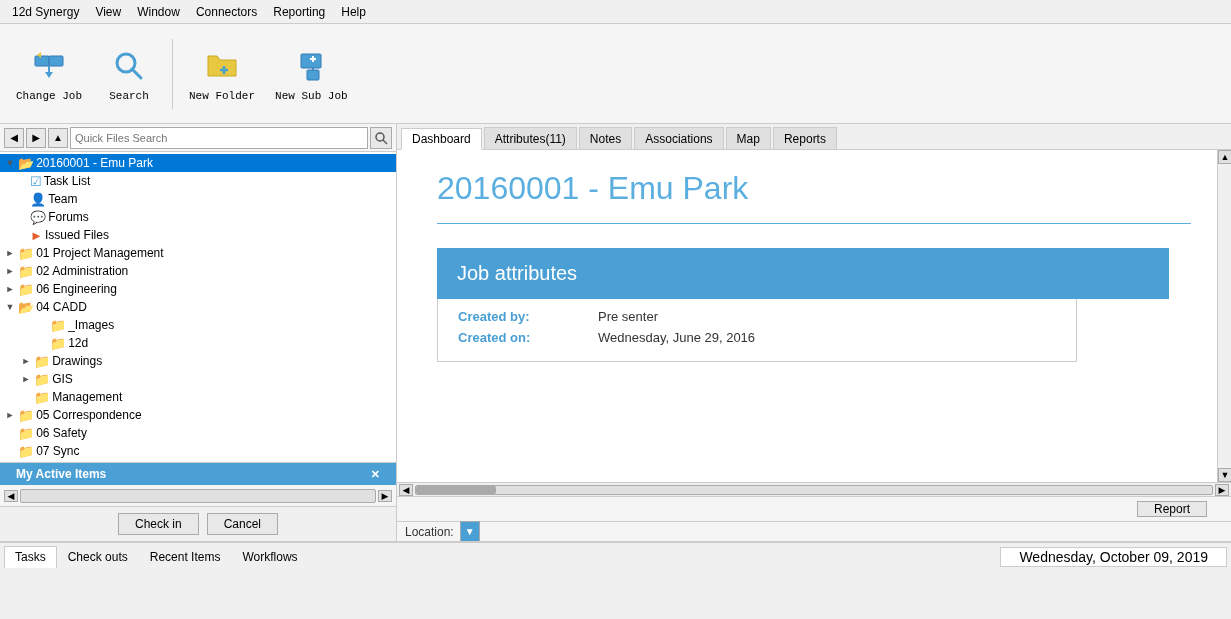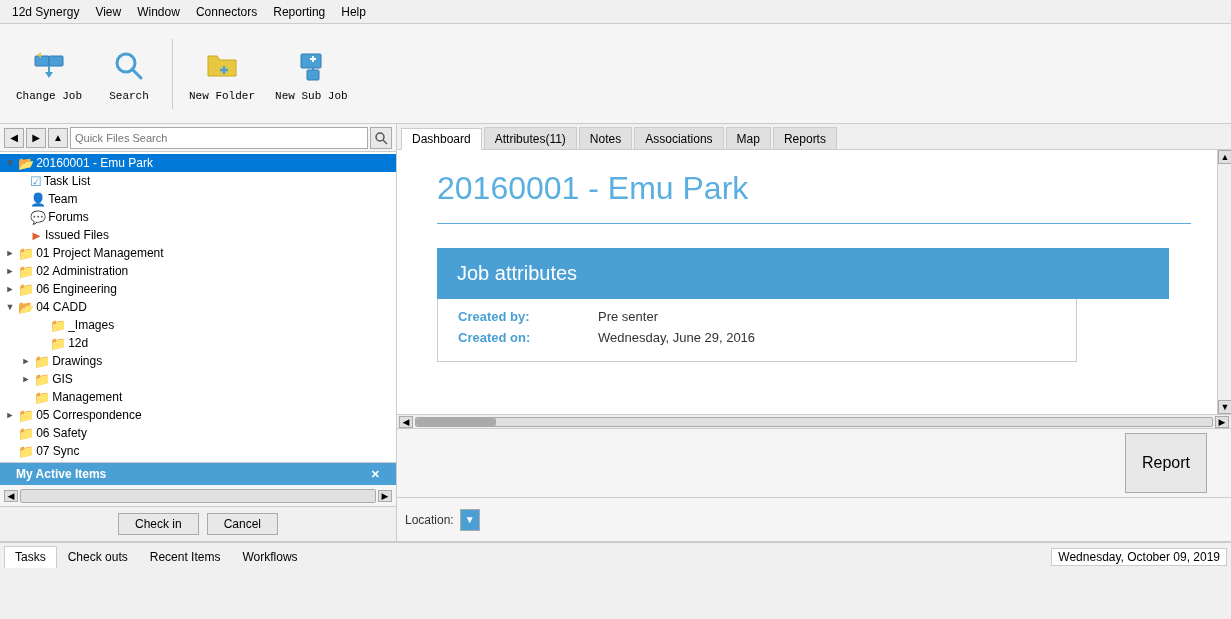--- a/index.html
+++ b/index.html
@@ -283,35 +283,35 @@
 
     
     .report-row {
       display: flex;
       justify-content: flex-end;
       padding: 4px 24px 4px 4px;
       background: #f5f5f5;
       border-top: 1px solid #ccc;
     }
     .report-btn {
-      padding: 20px 16px;
+      padding: 0 16px;
       border: 1px solid #aaa;
       background: #e8e8e8;
       cursor: pointer;
-      font-size: 16px;
+      font-size: 12px;
     }
 
     
     .location-bar {
       display: flex;
       align-items: center;
       padding: 4px 8px;
       background: #f5f5f5;
       border-top: 1px solid #ccc;
-      height: 44px;
+      height: 20px;
       gap: 6px;
     }
     .location-label { font-size: 12px; color: #333; }
     .location-input {
       flex: 1;
       height: 22px;
       border: 1px solid #aaa;
       padding: 0 4px;
       font-size: 11px;
       background: white;
@@ -343,22 +343,22 @@
       display: flex; align-items: center;
     }
     .bottom-tab.active {
       border: 1px solid #ccc;
       border-bottom: none;
       background: white;
     }
     .status-date {
       background: white;
       border: 1px solid #ccc;
-      padding: 1px 6px;
-      font-size: 12px;
+      padding: 1px 18px;
+      font-size: 14px;
     }
 
     
     .h-scroll-bar {
       height: 14px;
       background: #f0f0f0;
       border-top: 1px solid #ccc;
       display: flex;
       align-items: center;
       padding: 0 2px;

